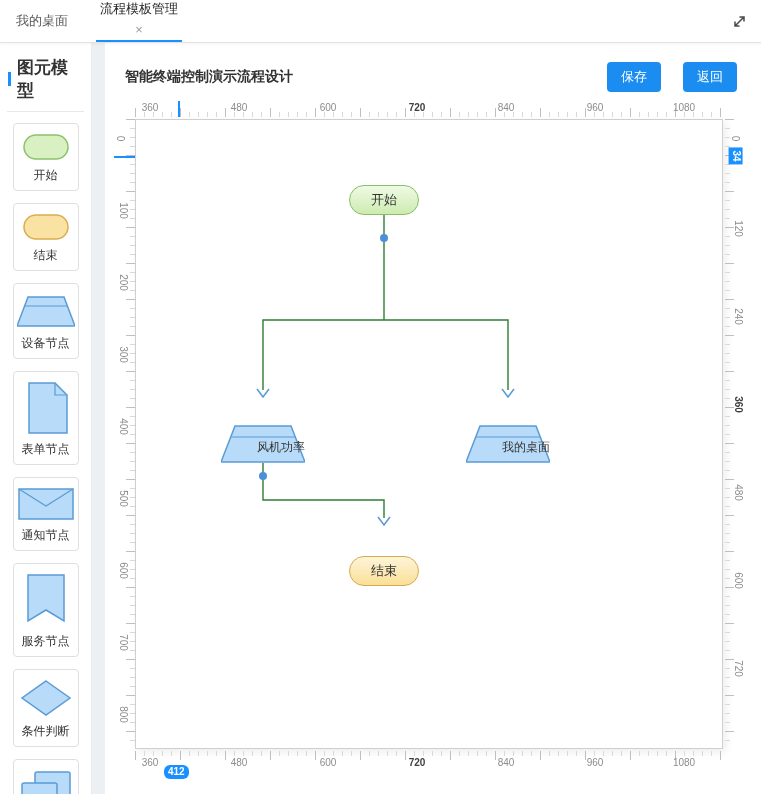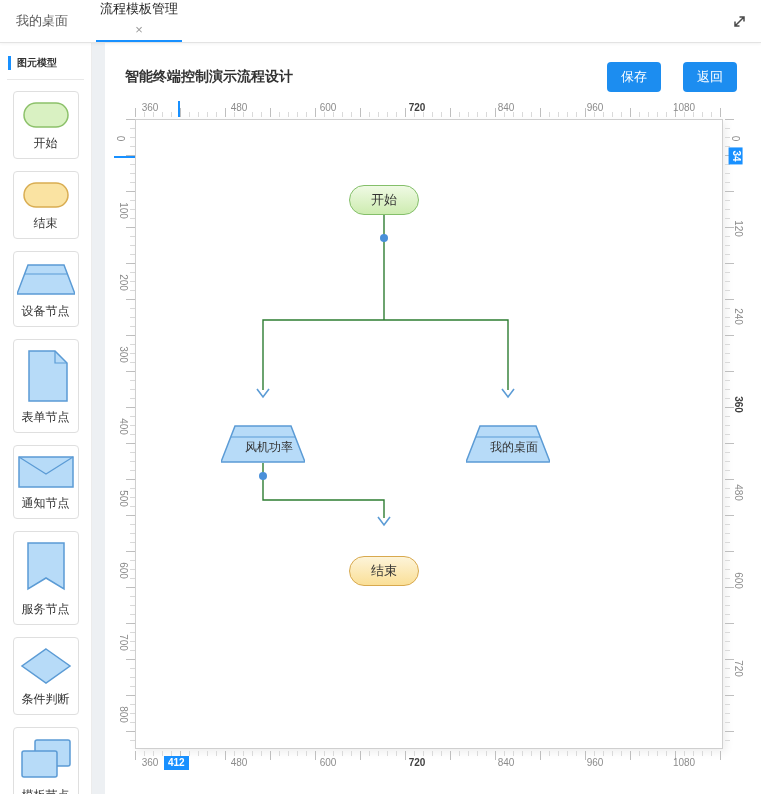--- a/index.html
+++ b/index.html
@@ -15,21 +15,21 @@
   .tab.active::after { content:""; position:absolute; left:12px; right:12px; bottom:0; height:2px; background:#1890ff; }
   .tab-close { color:#9a9a9a; font-size:13px; line-height:1; }
   .expand-btn { margin-left:auto; margin-right:14px; align-self:center; display:flex; }
 
   
   .content { display:flex; height:760px; background:#fff; }
 
   
   .palette { width:92px; background:#fff; border-right:1px solid #ececec; overflow:hidden; flex:none; }
   .palette-title { display:flex; align-items:center; gap:6px; padding:13px 8px 9px 8px;
-    font-size:10px; font-weight:bold; color:#333; }
+    font-size:17px; font-weight:bold; color:#333; }
   .palette-title::before { content:""; width:3px; height:14px; background:#1890ff; flex:none; }
   .palette-divider { height:1px; background:#e8e8e8; margin:0 7px 11px 7px; }
   .palette-item { width:66px; margin:0 auto 12px auto; border:1px solid #dfdfdf; border-radius:4px;
     background:#fff; padding:9px 2px 6px 2px; display:flex; flex-direction:column; align-items:center; gap:6px; cursor:pointer; }
   .palette-item-label { font-size:12px; color:#333; white-space:nowrap; }
   .pshape { display:block; }
 
   .gap-strip { width:13px; background:#edf0f3; flex:none; }
 
   
@@ -67,40 +67,40 @@
     background-size:9px 100%,5px 100%; background-position:left top,left top; background-repeat:no-repeat; }
 
   .rlabel { position:absolute; top:1px; font-size:10px; color:#8c8c8c; transform:translateX(-50%); white-space:nowrap; }
   .ruler-bottom .rlabel { top:6px; }
   .rlabel.major { color:#404040; font-weight:bold; }
   .vlabel { position:absolute; font-size:10px; color:#8c8c8c; transform:rotate(90deg); white-space:nowrap; }
   .vlabel.major { color:#404040; font-weight:bold; }
 
   .cursor-tick-x { position:absolute; left:43px; top:0; bottom:0; width:2px; background:#1890ff; }
   .cursor-line-y { position:absolute; left:0; right:0; top:37px; height:2px; background:#1890ff; }
-  .cursor-badge-x { position:absolute; left:29px; top:5px; background:#1890ff; color:#fff;
-    font-size:10px; font-weight:bold; padding:2px 4px; line-height:1; }
+  .cursor-badge-x { position:absolute; left:29px; top:14px; background:#1890ff; color:#fff;
+    font-size:10px; font-weight:bold; padding:2px 4px; line-height:1;border-radius:6px; }
   .cursor-badge-y { position:absolute; left:2px; top:30px; background:#1890ff; color:#fff;
     font-size:10px; font-weight:bold; padding:2px 3px; line-height:1; transform:rotate(90deg); }
 
   
   .canvas { position:absolute; left:30px; top:20px; width:588px; height:630px; background:#fff;
     border:1px solid #cfcfcf; box-shadow:3px 3px 8px rgba(0,0,0,.07); }
   .connector-layer { position:absolute; left:0; top:0; pointer-events:none; }
   .conn { stroke:#2e7d32; stroke-width:1.4; fill:none; }
   .arrowhead { stroke:#5b9bd5; stroke-width:1.6; fill:none; }
   .conn-dot { fill:#4a90d9; }
 
   .node { position:absolute; display:flex; align-items:center; justify-content:center;
     font-size:13px; color:#333; cursor:move; }
   .node.pill { width:70px; height:30px; border-radius:15px; border:1px solid; }
   .node.pill.green { border-color:#84bf6a; background:linear-gradient(#effae4,#cdecb0); }
   .node.pill.yellow { border-color:#d8a94e; background:linear-gradient(#fdf4d9,#fadf97); }
   .node.device { width:84px; height:40px; }
-  .device-label { position:absolute; left:12px; right:0; top:16px; text-align:center; font-size:12px; color:#333; }
+  .device-label { position:absolute; left:12px; right:0; top:16px; text-align:right; font-size:12px; color:#333; }
 </style>
 </head>
 <body>
 
 <div class="app">
 
   <div class="tabbar">
     <div class="tab">
       <span>我的桌面</span>
     </div>

